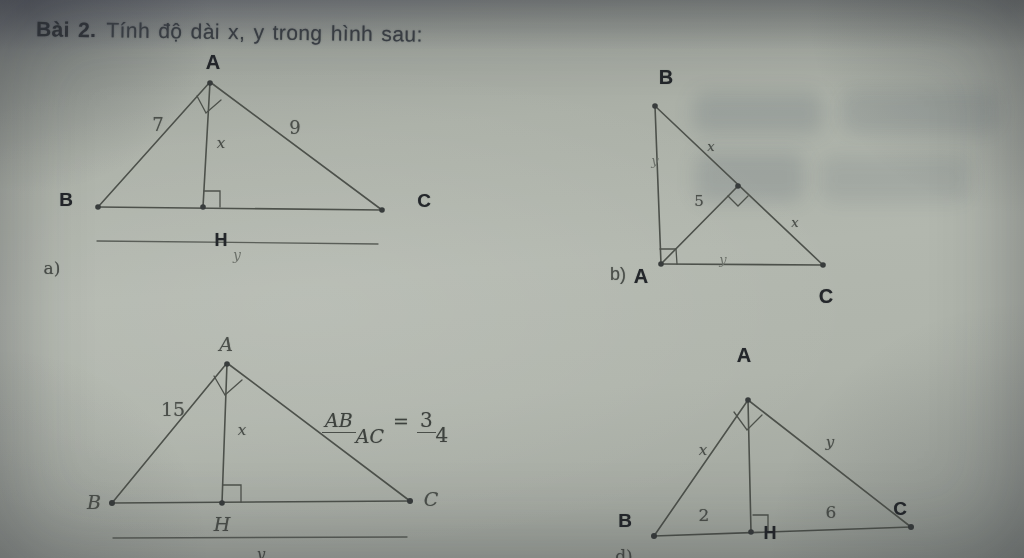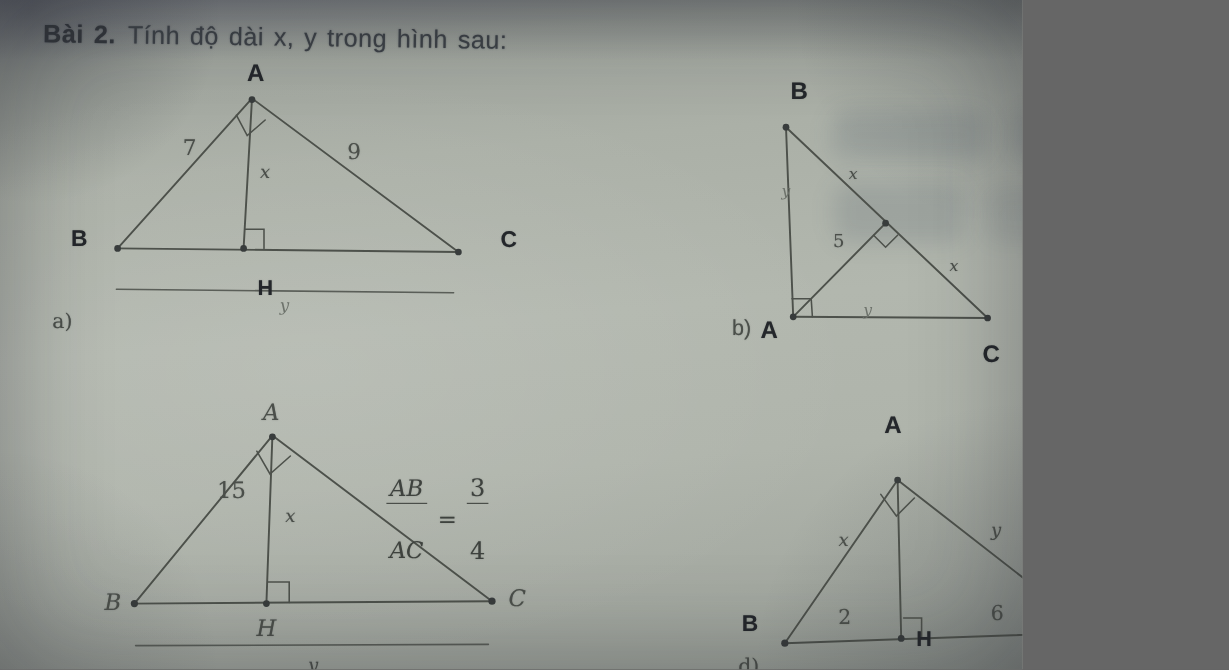--- a/index.html
+++ b/index.html
@@ -1,17 +1,17 @@
 <!DOCTYPE html>
 <html><head>
 <meta charset="utf-8">
 <style>
   html,body{margin:0;padding:0;background:#666;}
   .page{
-    position:relative;width:852px;height:558px;overflow:hidden;
+    position:relative;width:1024px;height:558px;overflow:hidden;
     font-family:"Liberation Sans",sans-serif;
     background-image:
       radial-gradient(circle at 3% 2%, rgba(20,24,34,0.30), transparent 16%),
       radial-gradient(circle at 99% 1%, rgba(20,24,34,0.22), transparent 18%),
       radial-gradient(circle at 100% 100%, rgba(20,24,34,0.20), transparent 22%),
       radial-gradient(circle at 0% 100%, rgba(20,24,34,0.16), transparent 18%),
       linear-gradient(180deg, rgba(30,34,44,0.22) 0%, rgba(30,34,44,0) 9%),
       radial-gradient(ellipse 55% 45% at 30% 55%, rgba(255,255,255,0.10), transparent 100%),
       linear-gradient(175deg,#8b8f93 0%,#9fa49d 10%,#abb0a7 25%,#b2b7ae 48%,#afb4ab 68%,#a5aaa2 86%,#9aa098 100%);
   }
@@ -25,21 +25,21 @@
   .ser{font-family:"DejaVu Serif",serif;}
   .it{font-family:"DejaVu Serif",serif;font-style:italic;}
   .gray{color:#4b4f4a;}
   .faint{color:#6d726b;text-shadow:none;}
   .title{position:absolute;left:36px;top:20px;transform:rotate(0.8deg);
          color:#3c4146;font-size:21px;letter-spacing:0.4px;word-spacing:2px;
          text-shadow:0 0 1.5px rgba(55,60,70,0.6);}
   .title .b{font-weight:bold;color:#32363b;margin-right:10px;}
   .fraction{position:absolute;left:322px;top:396px;display:flex;align-items:center;gap:9px;
             font-family:"DejaVu Serif",serif;color:#3e423e;text-shadow:0 0 1px rgba(70,75,72,0.5);}
-  .frac{display:flex;flex-direction:column;align-items:center;line-height:1.08;}
+  .frac{display:flex;flex-direction:row;align-items:center;line-height:1.08;}
   .frac .num{border-bottom:1.6px solid #4a4e49;padding:0 3px 1px;}
   .frac .den{padding-top:1px;margin-top:28px;}
   .lhs{font-style:italic;font-size:19px;}
   .rhs{font-size:20px;}
   .eq{font-size:19px;letter-spacing:-1px;}
 </style>
 </head>
 <body>
 
 <div class="page">
@@ -131,21 +131,21 @@
     <span class="lbl it faint" style="left:655px;top:160px;font-size:13px;">y</span>
     <span class="lbl it gray" style="left:711px;top:146px;font-size:13px;">x</span>
     <span class="lbl ser gray" style="left:699px;top:201px;font-size:15px;">5</span>
     <span class="lbl it gray" style="left:795px;top:222px;font-size:13px;">x</span>
     <span class="lbl it faint" style="left:723px;top:259px;font-size:13px;">y</span>
 
     <span class="lbl it gray" style="left:226px;top:344px;font-size:19px;">A</span>
     <span class="lbl it gray" style="left:94px;top:502px;font-size:19px;">B</span>
     <span class="lbl it gray" style="left:431px;top:499px;font-size:19px;">C</span>
     <span class="lbl it gray" style="left:222px;top:524px;font-size:19px;">H</span>
-    <span class="lbl ser gray" style="left:173px;top:409px;font-size:19px;margin-left:20px;">15</span>
+    <span class="lbl ser gray" style="left:173px;top:409px;font-size:19px;">15</span>
     <span class="lbl it gray" style="left:242px;top:430px;font-size:15px;">x</span>
     <span class="lbl it gray" style="left:261px;top:554px;font-size:15px;">y</span>
     <div class="fraction">
       <span class="frac lhs">
         <span class="num">AB</span>
         <span class="den">AC</span>
       </span>
       <span class="eq">=</span>
       <span class="frac rhs">
         <span class="num">3</span>

